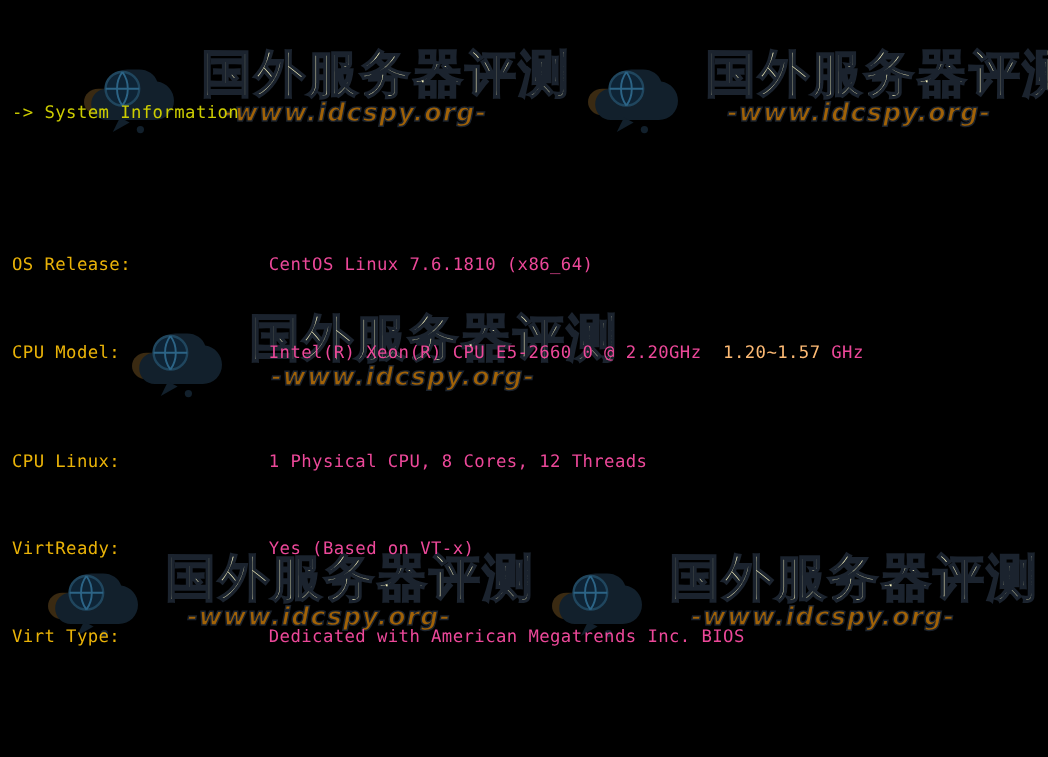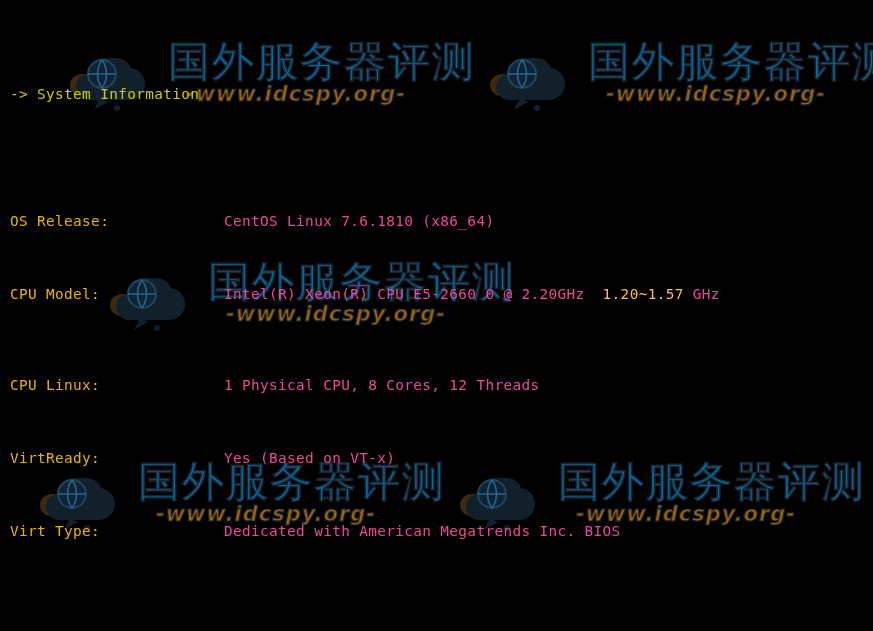--- a/index.html
+++ b/index.html
@@ -42,23 +42,23 @@
     top: 8px;
     width: 110px;
     height: 72px;
   }
   .wm .wm-cn {
     position: absolute;
     left: 108px;
     top: 2px;
     font-family: "DejaVu Sans", sans-serif;
     font-size: 42px;
-    font-weight: normal;
+    font-weight: bold;
     letter-spacing: 2px;
-    color: #0369a1;
+    color: #fef9c3;
     -webkit-text-stroke: 1.5px #1b232e;
     white-space: nowrap;
   }
   .wm .wm-url {
     position: absolute;
     left: 126px;
     top: 50px;
     font-family: "DejaVu Sans", sans-serif;
     font-size: 21px;
     font-style: italic;

